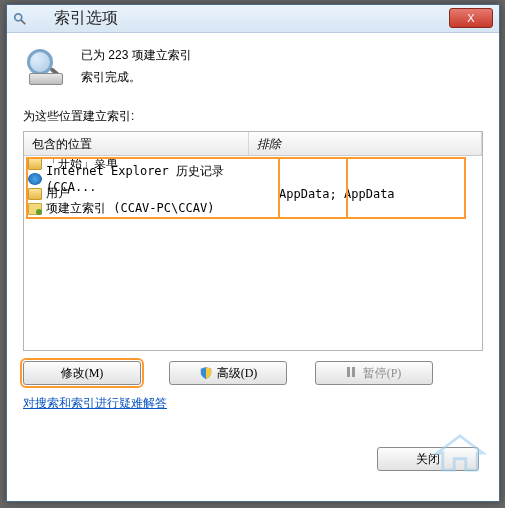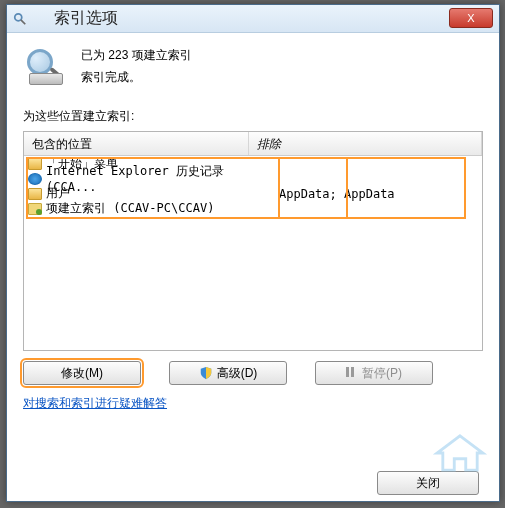--- a/index.html
+++ b/index.html
@@ -27,29 +27,29 @@
   .rows { }
   .row { display: flex; height: 15px; align-items: center; font-family: "SimSun", monospace; font-size: 12px; }
   .row .c1 { width: 225px; display: flex; align-items: center; padding-left: 4px; }
   .row .c2 { flex: 1; padding-left: 30px; }
   .ficon { width: 14px; height: 12px; margin-right: 4px; flex-shrink: 0; }
   .folder { background: linear-gradient(to bottom, #fce49a, #e8b646); border: 1px solid #c79a2e; border-radius: 1px; }
   .ie { background: radial-gradient(circle, #4aa3e8, #1a6db5); border-radius: 50%; border: 1px solid #1a6db5; }
   .offline { background: #f0d77a; border: 1px solid #c7a93c; border-radius: 1px; position: relative; }
   .offline::after { content: ""; position: absolute; right: -1px; bottom: -1px; width: 6px; height: 6px; background: #5aa02e; border-radius: 50%; }
   .button-row { margin-top: 10px; display: flex; gap: 28px; }
-  .btn { width: 118px; height: 24px; border: 1px solid #8a8a8a; background: linear-gradient(to bottom, #fdfdfd, #e2e2e2); border-radius: 3px; display: flex; align-items: center; justify-content: center; gap: 4px; font-size: 12px; cursor: default; }
+  .btn { width: 118px; height: 24px; border: 1px solid #8a8a8a; background: linear-gradient(to bottom, #fdfdfd, #e2e2e2); border-radius: 3px; display: flex; align-items: center; justify-content: center; gap: 4px; font-size: 12px; cursor: default; font-family: Liberation Serif, serif; }
   .btn.highlight { outline: 2px solid #ff9a2e; outline-offset: 1px; }
   .btn.disabled { color: #8e8e8e; }
   .shield { width: 14px; height: 14px; }
   .pause-ico { width: 12px; height: 12px; display: inline-flex; gap: 2px; }
   .pause-ico span { width: 3px; height: 10px; background: #9a9a9a; }
   .links { margin-top: 8px; }
   .links a { color: #0a55c4; text-decoration: underline; display: block; line-height: 1.8; font-size: 12px; }
-  .footer { position: absolute; right: 20px; bottom: 6px; }
+  .footer { position: absolute; right: 20px; bottom: 30px; }
   .btn-footer { width: 102px; height: 24px; border: 1px solid #8a8a8a; background: linear-gradient(to bottom, #fdfdfd, #e2e2e2); border-radius: 3px; font-size: 12px; }
   .watermark { position: absolute; right: 10px; bottom: 24px; opacity: 0.6; pointer-events: none; }
   .wm-logo { width: 58px; height: 42px; }
 </style>
 </head>
 <body>
 
 <div class="window">
 
   <div class="titlebar">

